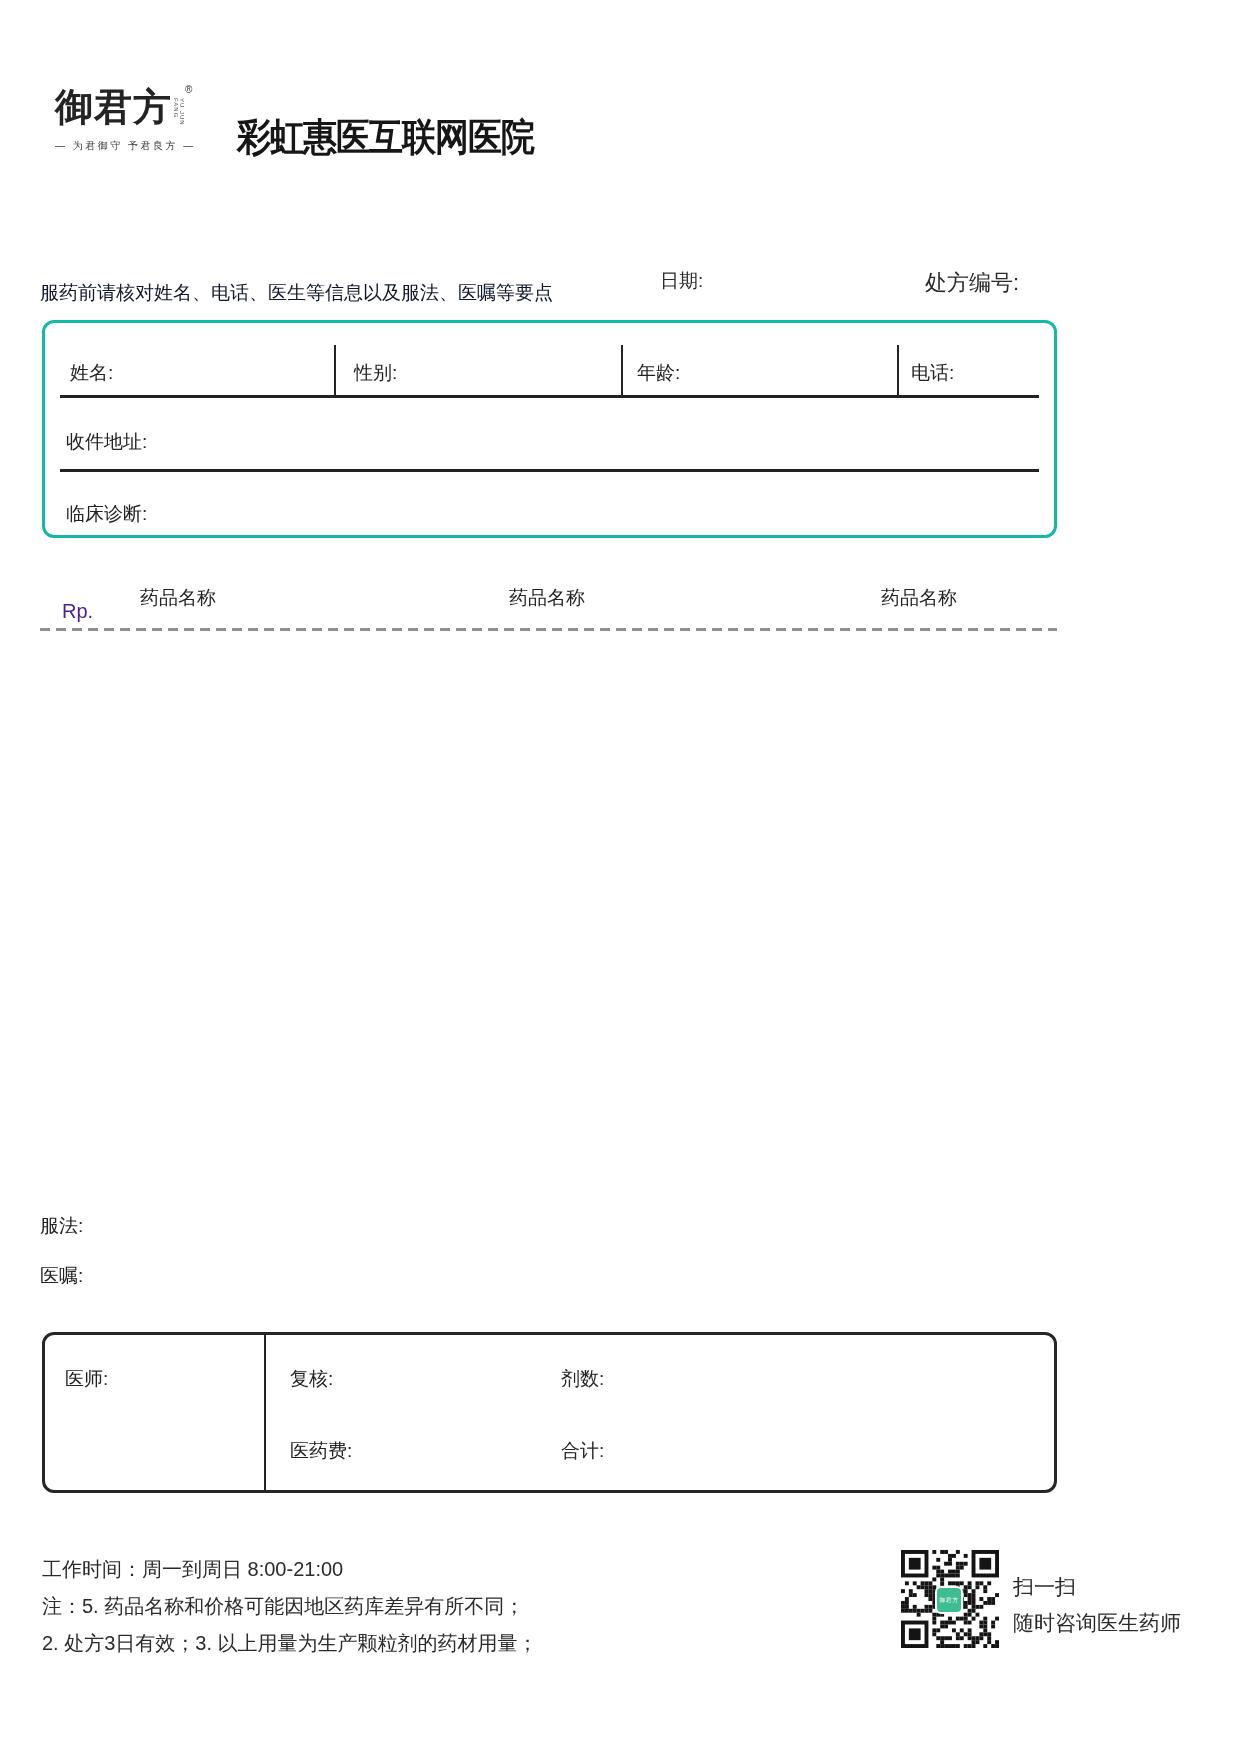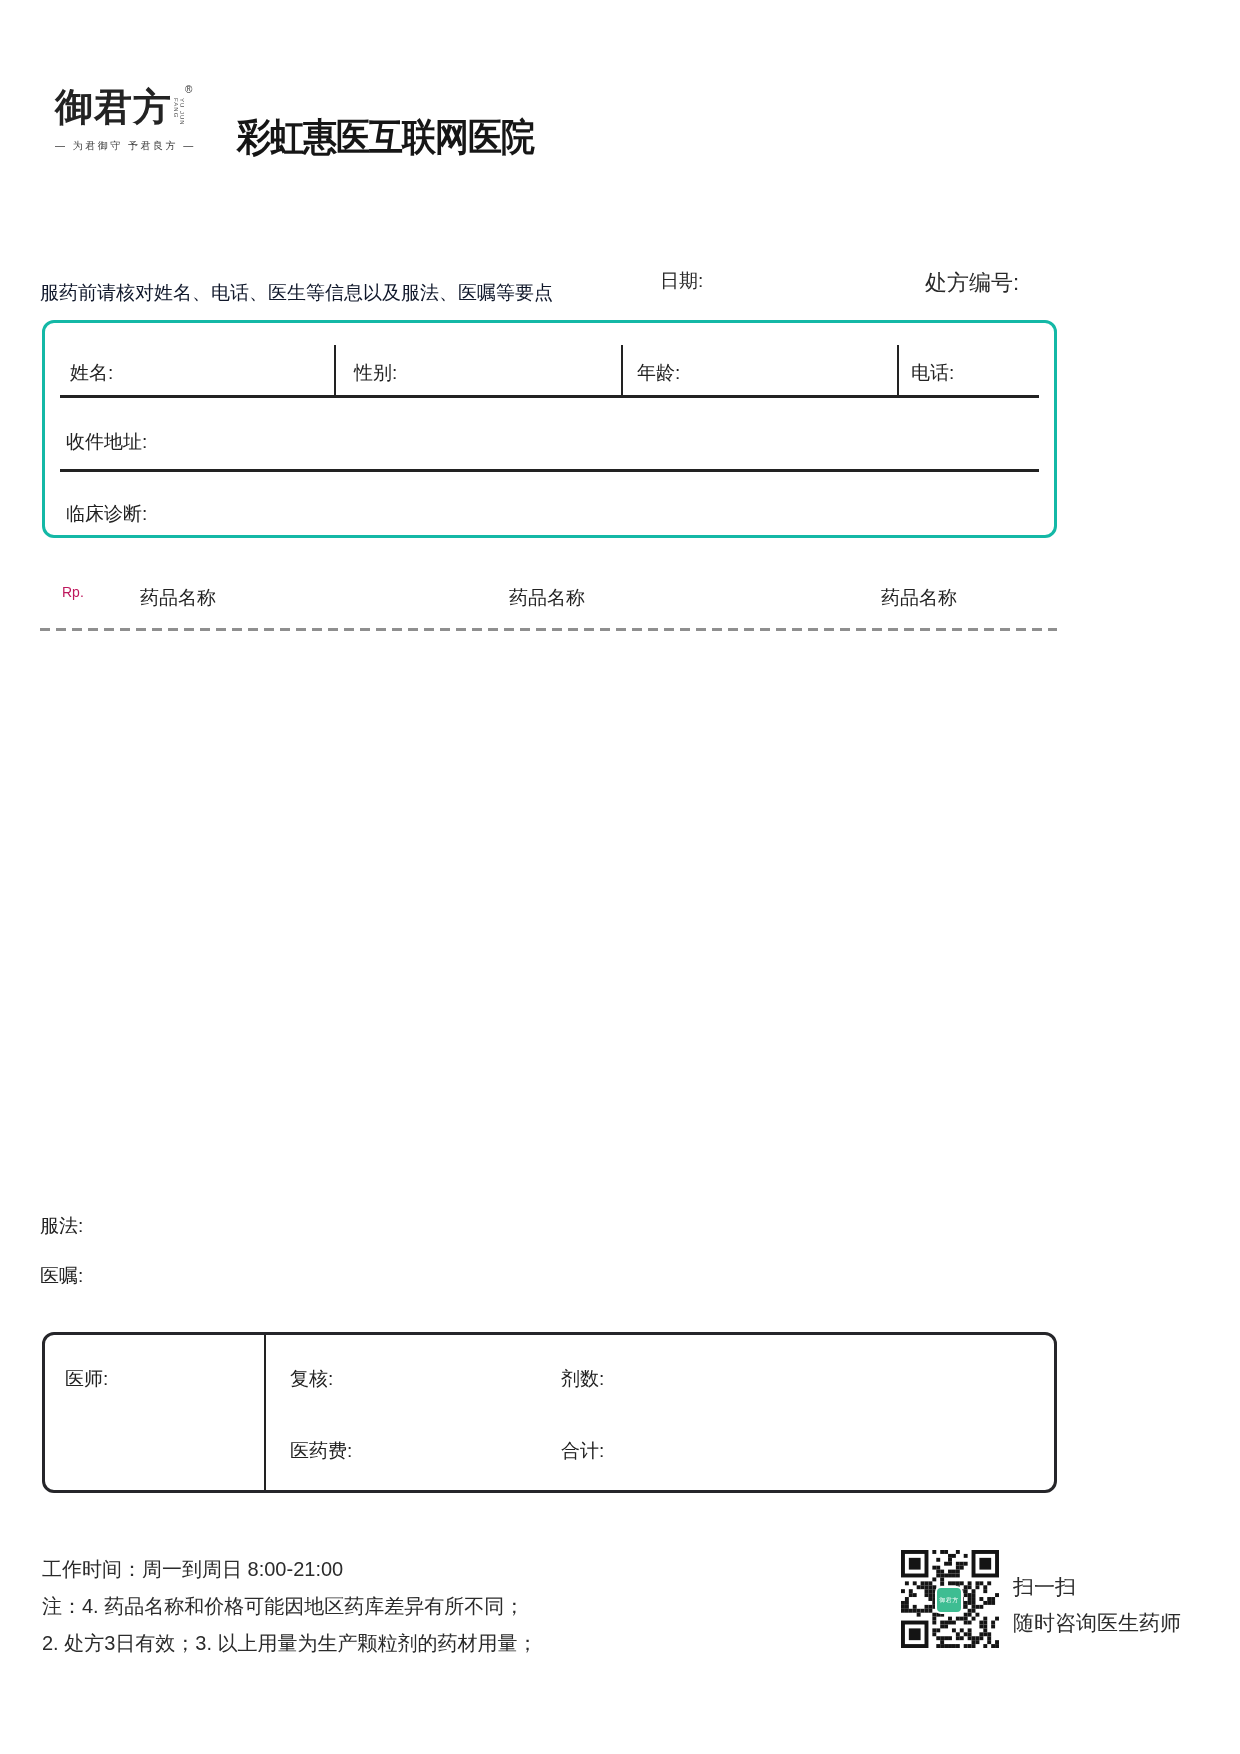--- a/index.html
+++ b/index.html
@@ -27,21 +27,21 @@
   .rx-no-label { position:absolute; left:925px; top:268px; font-size:22px; color:#2a2a2a; }
 
   
   .patient-box { position:absolute; left:42px; top:320px; width:1015px; height:218px;
                  border:3px solid #14b8a6; border-radius:12px; background:#fff; }
   .pb-label { position:absolute; font-size:19px; color:#222; white-space:nowrap; }
   .v-div { position:absolute; width:2px; background:#222; top:22px; height:53px; }
   .h-div { position:absolute; left:15px; right:15px; height:3px; background:#222; }
 
   
-  .rp-label { position:absolute; left:62px; top:584px; font-size:14px; color:#be185d; }
+  .rp-label { position:absolute; left:62px; top:600px; font-size:20px; color:#4c1d95; }
   .drug-col { position:absolute; top:585px; font-size:19px; color:#222; }
   .dashed-line { position:absolute; left:40px; top:628px; width:1017px; height:3px;
                  background:repeating-linear-gradient(90deg,#8f8f8f 0 10px,transparent 10px 16px); }
 
   
   .usage-label { position:absolute; left:40px; top:1213px; font-size:19px; color:#222; }
   .advice-label { position:absolute; left:40px; top:1263px; font-size:19px; color:#222; }
 
   
   .signoff-box { position:absolute; left:42px; top:1332px; width:1015px; height:161px;
@@ -113,21 +113,21 @@
   <div class="signoff-box">
     <span class="so-label" style="left:20px; top:31px;">医师:</span>
     <div class="so-vdiv"></div>
     <span class="so-label" style="left:245px; top:31px;">复核:</span>
     <span class="so-label" style="left:516px; top:31px;">剂数:</span>
     <span class="so-label" style="left:245px; top:103px;">医药费:</span>
     <span class="so-label" style="left:516px; top:103px;">合计:</span>
   </div>
 
   <div class="work-hours">工作时间：周一到周日 8:00-21:00</div>
-  <div class="note-1">注：4. 药品名称和价格可能因地区药库差异有所不同；</div>
+  <div class="note-1">注：5. 药品名称和价格可能因地区药库差异有所不同；</div>
   <div class="note-2">2. 处方3日有效；3. 以上用量为生产颗粒剂的药材用量；</div>
 
   <div class="qr-wrap">
     <svg viewBox="0 0 100 100" xmlns="http://www.w3.org/2000/svg">
         <g fill="#141414">
           <rect x="32" y="0" width="4" height="4"></rect>
           <rect x="40" y="0" width="4" height="4"></rect>
           <rect x="44" y="0" width="4" height="4"></rect>
           <rect x="56" y="0" width="4" height="4"></rect>
           <rect x="48" y="4" width="4" height="4"></rect>

